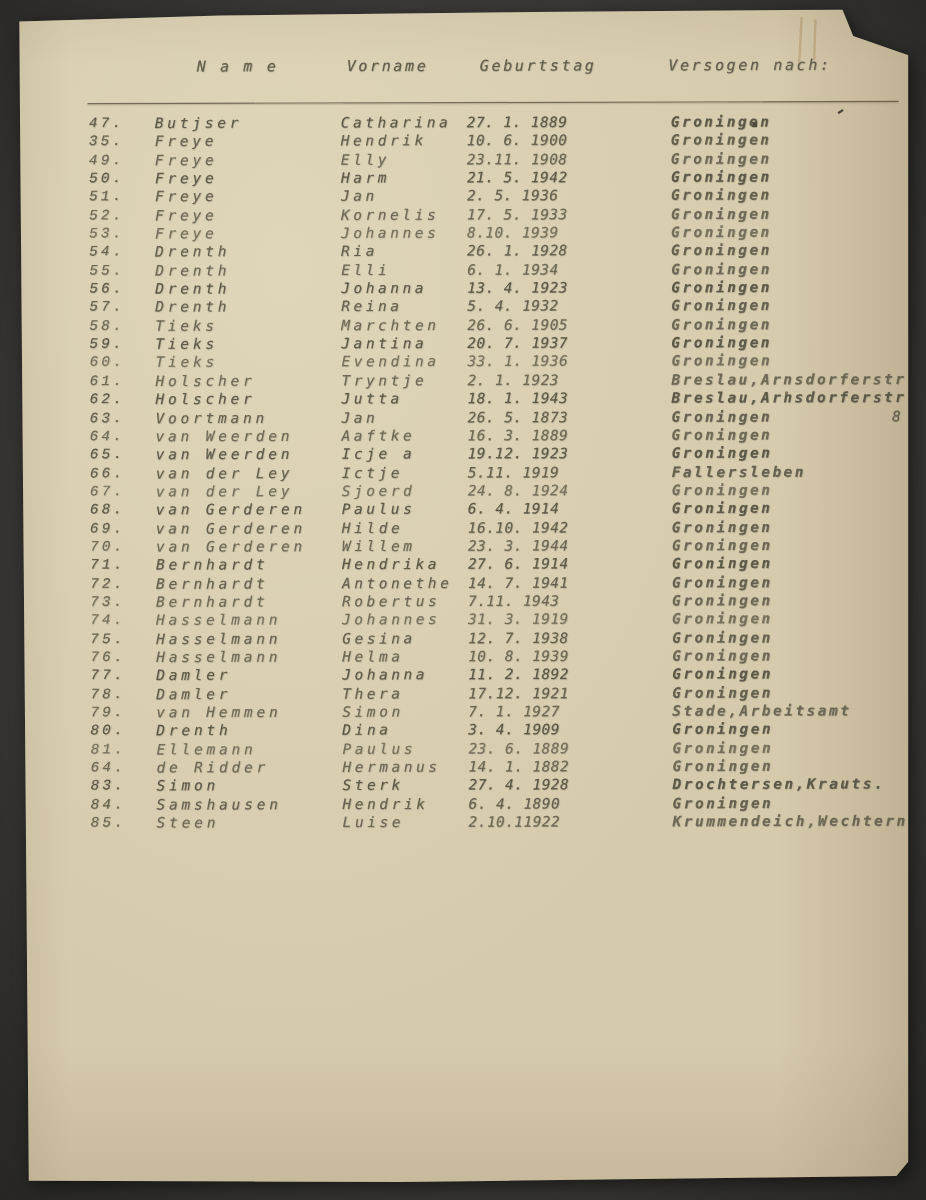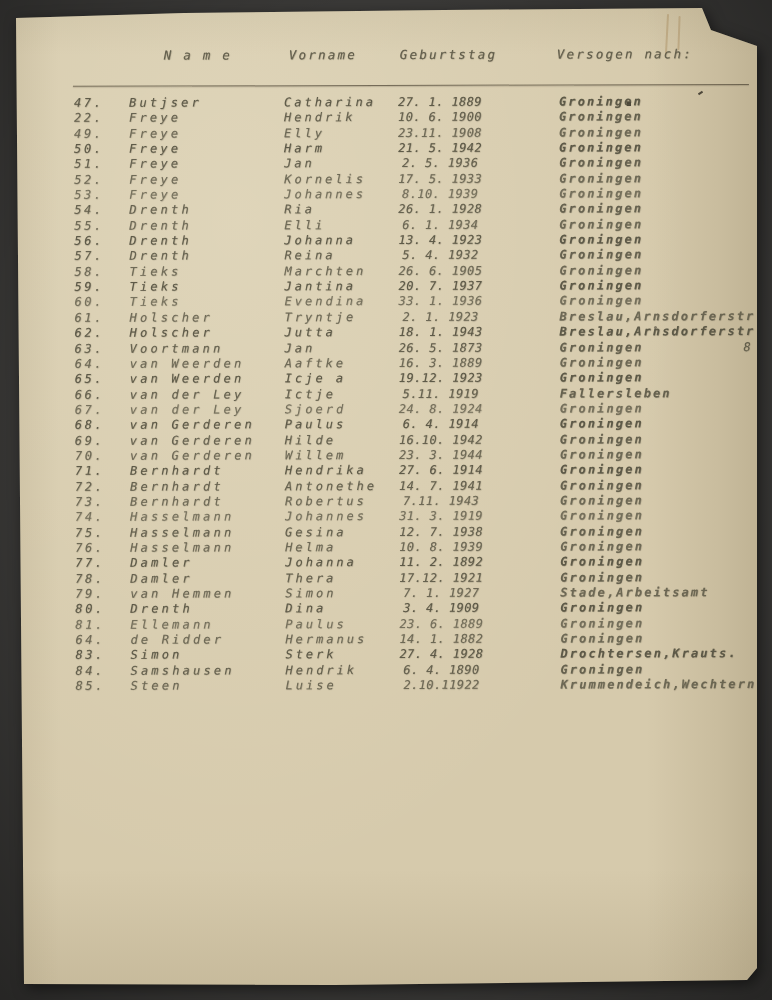--- a/index.html
+++ b/index.html
@@ -41,24 +41,24 @@
     border-top:1.4px solid rgba(72,64,48,0.70);
     box-shadow:0 1px 1px rgba(72,64,48,0.22);
   }
   .rows{position:absolute;left:0;top:89px;width:100%;}
   .row{position:relative;height:15.35px;white-space:pre;}
   .row span{
     position:absolute;top:0;
     font-style:italic;font-size:12px;line-height:15px;
     text-shadow:0.4px 0.4px 0.9px rgba(78,72,56,0.6);
   }
-  .c-no{left:61px;letter-spacing:2.6px;}
+  .c-no{left:61px;letter-spacing:2.6px;font-family:Liberation Mono, monospace;}
   .c-name{left:116px;letter-spacing:3.2px;text-align:center;}
   .c-vor{left:271px;letter-spacing:3.0px;}
-  .c-date{left:366px;width:122px;text-align:center;letter-spacing:0.4px;}
+  .c-date{left:376px;width:122px;text-align:left;letter-spacing:0.4px;}
   .c-dest{left:546px;letter-spacing:2.1px;font-weight:bold;}
   .c-note{right:6px;letter-spacing:1px;}
   
   .row:nth-child(3n){opacity:0.80;}
   .row:nth-child(3n+1){opacity:0.92;}
   .row:nth-child(3n+2){opacity:0.86;}
   .row:nth-child(7n){opacity:0.74;}
   .stain{position:absolute;background:rgba(150,112,58,0.30);border-radius:2px;}
   .stain.s1{left:652px;top:8px;width:2px;height:40px;transform:rotate(3deg);}
   .stain.s2{left:664px;top:10px;width:2px;height:34px;transform:rotate(2deg);}
@@ -90,21 +90,21 @@
   <div class="row">
     <span class="c-no">47.</span>
     <span class="c-name">Butjser</span>
     <span class="c-vor">Catharina</span>
     <span class="c-date">27. 1. 1889</span>
     <span class="c-dest">Groningen</span>
     <span class="c-note"></span>
   </div>
 
   <div class="row">
-    <span class="c-no">22.</span>
+    <span class="c-no">35.</span>
     <span class="c-name">Freye</span>
     <span class="c-vor">Hendrik</span>
     <span class="c-date">10. 6. 1900</span>
     <span class="c-dest">Groningen</span>
     <span class="c-note"></span>
   </div>
 
   <div class="row">
     <span class="c-no">49.</span>
     <span class="c-name">Freye</span>

